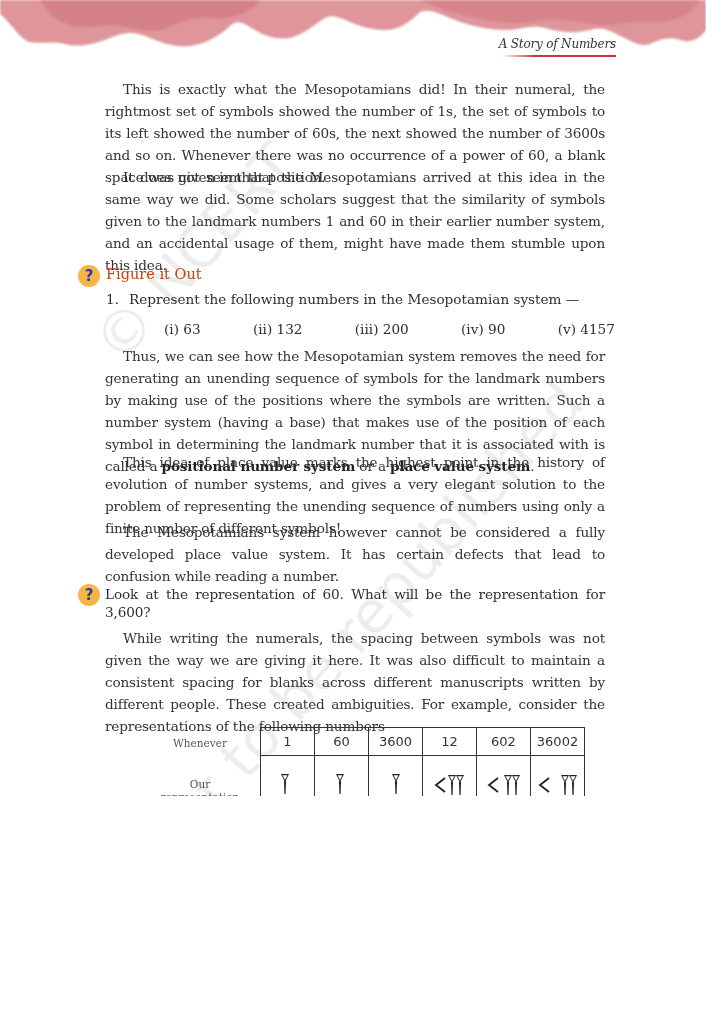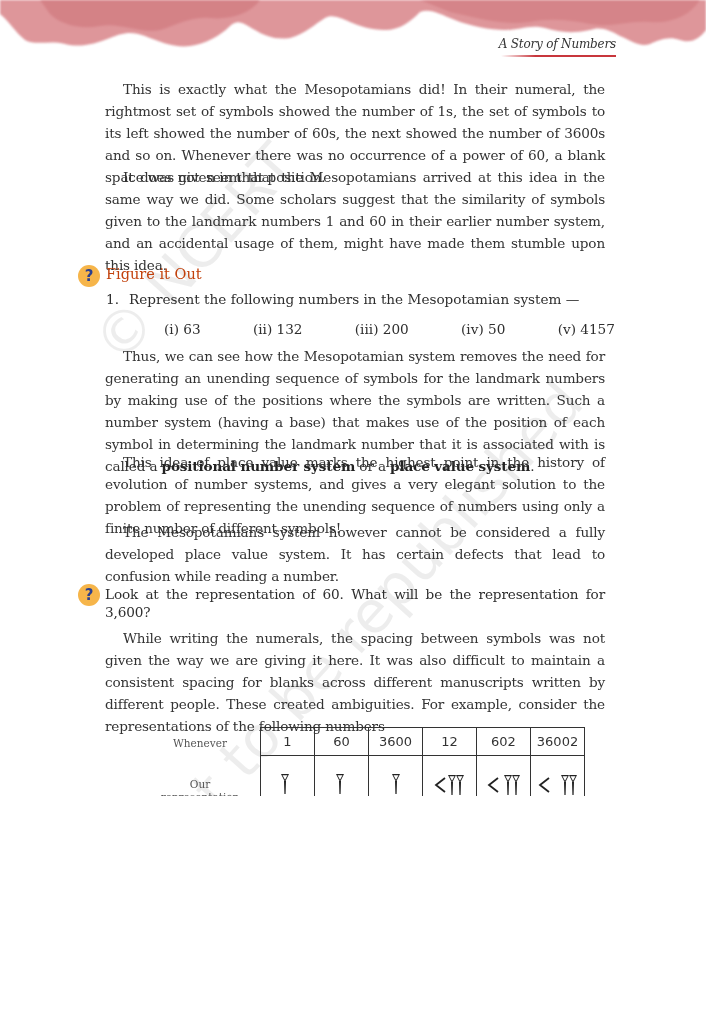--- a/index.html
+++ b/index.html
@@ -129,21 +129,21 @@
   <div class="q-icon q1-icon">?</div>
   <div class="figure-title">Figure it Out</div>
 
   <div class="exercise">
     <span class="num">1.</span><span>Represent the following numbers in the Mesopotamian system —</span>
   </div>
   <div class="options">
     <span>(i) 63</span>
     <span>(ii) 132</span>
     <span>(iii) 200</span>
-    <span>(iv) 50</span>
+    <span>(iv) 90</span>
     <span>(v) 4157</span>
   </div>
 
   <p class="body-text indent p3"><span>Thus, we can see how the Mesopotamian system removes the need for generating an unending sequence of symbols for the landmark numbers by making use of the positions where the symbols are written. Such a number system (having a base) that makes use of the position of each symbol in determining the landmark number that it is associated with is called a </span><b>positional number system</b><span> or a </span><b>place value system</b><span>.</span></p>
 
   <p class="body-text indent p4">This idea of place value marks the highest point in the history of evolution of number systems, and gives a very elegant solution to the problem of representing the unending sequence of numbers using only a finite number of different symbols!</p>
   <p class="body-text indent p5">The Mesopotamians system however cannot be considered a fully developed place value system. It has certain defects that lead to confusion while reading a number.</p>
 
   <div class="q-icon q2-icon">?</div>
   <p class="q2-text">Look at the representation of 60. What will be the representation for 3,600?</p>

